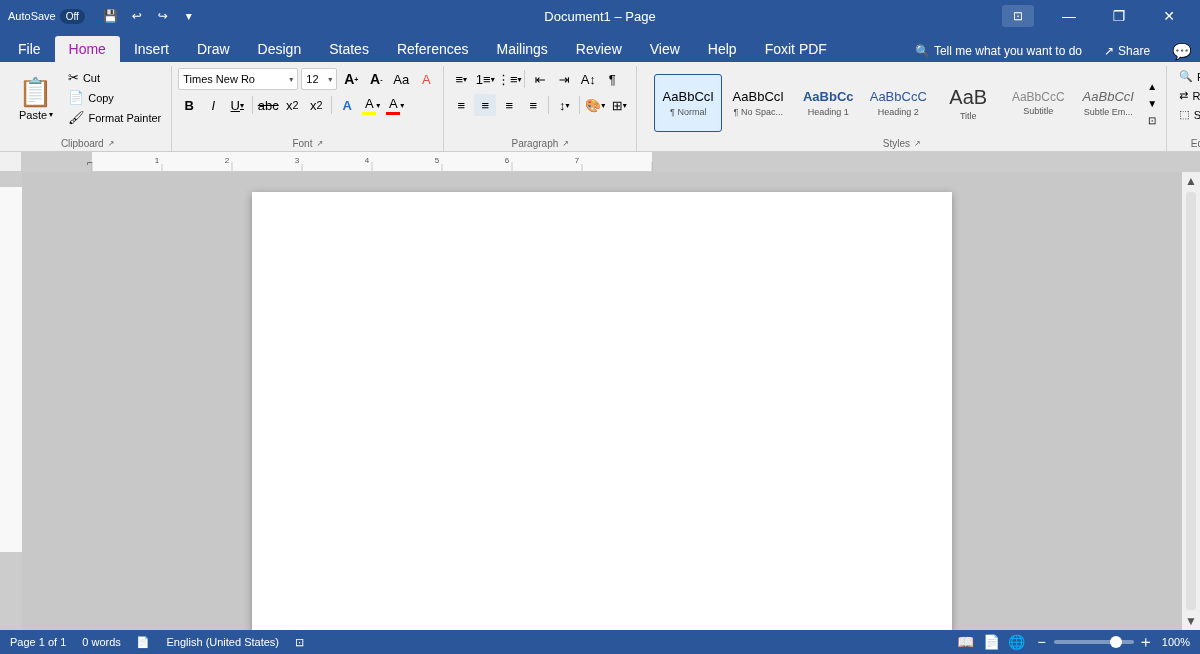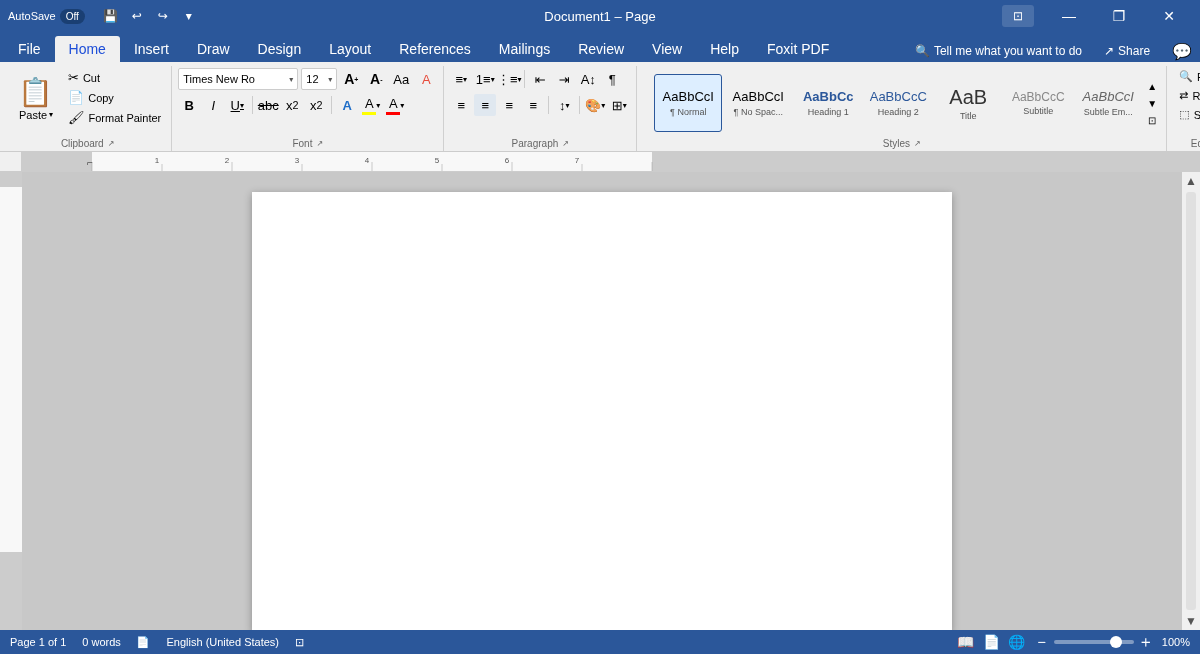--- a/index.html
+++ b/index.html
@@ -35,21 +35,21 @@
     .ribbon-tab {
       padding: 4px 14px;
       color: white;
       font-size: 14px;
       cursor: pointer;
       border-radius: 3px 3px 0 0;
       height: 26px;
       display: flex;
       align-items: center;
     }
-    .ribbon-tab.active { background: #f0f0f0; color: #1d4ed8; font-weight: 500; margin-top: 32px; }
+    .ribbon-tab.active { background: #f0f0f0; color: #a21caf; font-weight: 500; margin-top: 32px; }
     #share-btn { margin-left: auto; color: white; font-size: 12px; padding: 4px 14px; cursor: pointer; display: flex; align-items: center; gap: 4px; }
 
     
     #ribbon {
       background: #f0f0f0;
       height: 90px;
       border-bottom: 1px solid #ccc;
       display: flex;
       align-items: stretch;
       padding: 4px 4px 0 4px;
@@ -249,21 +249,21 @@
     <div class="title-btn close">✕</div>
   </div>
 </div>
 
 <div id="ribbon-tabs">
   <div class="ribbon-tab">File</div>
   <div class="ribbon-tab active">Home</div>
   <div class="ribbon-tab">Insert</div>
   <div class="ribbon-tab">Draw</div>
   <div class="ribbon-tab">Design</div>
-  <div class="ribbon-tab">Layout</div>
+  <div class="ribbon-tab">States</div>
   <div class="ribbon-tab">References</div>
   <div class="ribbon-tab">Mailings</div>
   <div class="ribbon-tab">Review</div>
   <div class="ribbon-tab">View</div>
   <div class="ribbon-tab">Help</div>
   <div class="ribbon-tab">Foxit PDF</div>
   <div style="margin-left:auto;display:flex;align-items:center;gap:8px;padding-right:8px;">
     <div style="color:white;font-size:12px;display:flex;align-items:center;gap:4px;cursor:pointer;">
       <span>🔍</span>
       <span>Tell me what you want to do</span>

